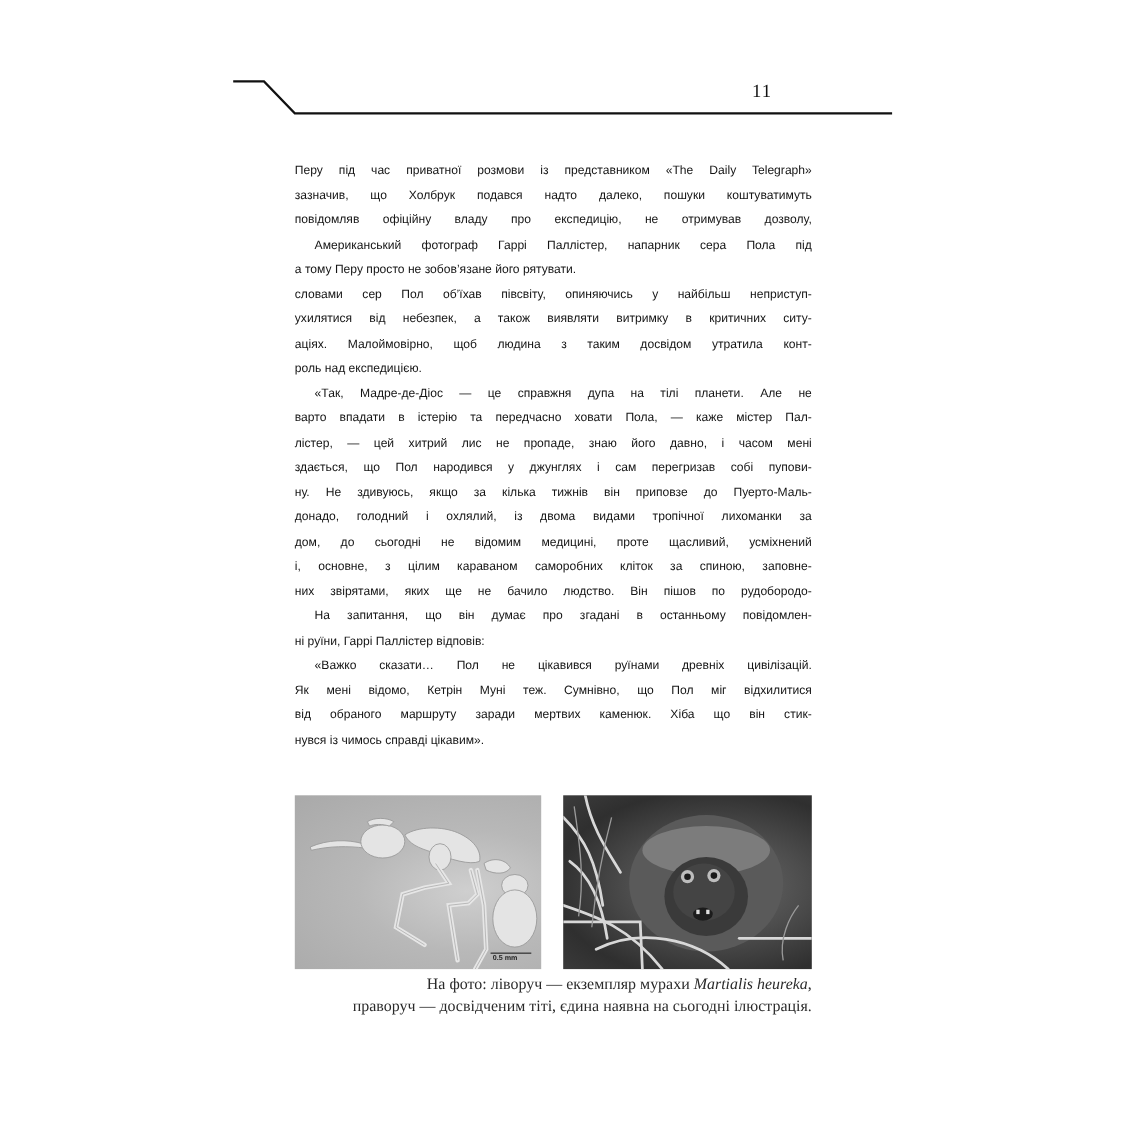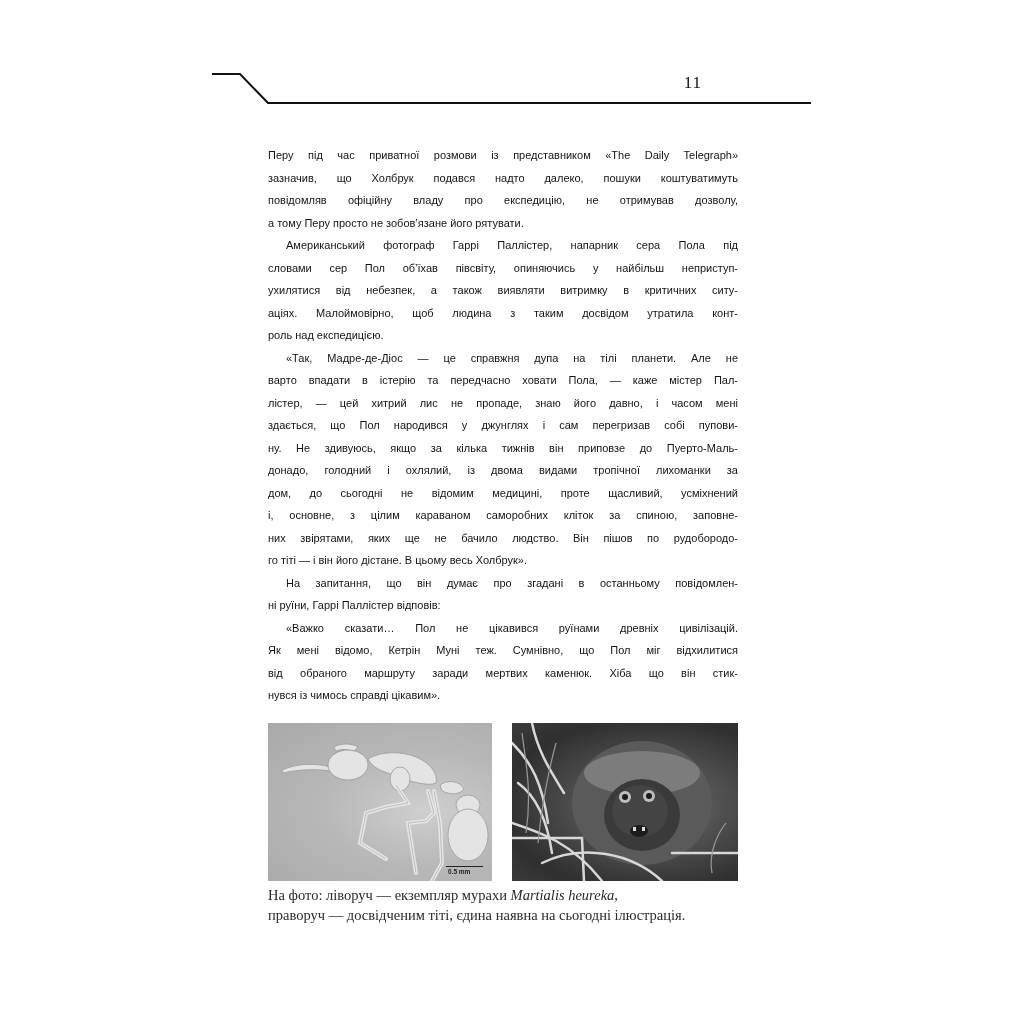--- a/index.html
+++ b/index.html
@@ -56,52 +56,51 @@
   }
   .scale-label {
     position: absolute; left: 180px; top: 145px;
     font-family: "Liberation Sans", sans-serif;
     font-size: 6.5px; font-weight: bold; color: #222;
   }
   .caption {
     position: absolute; left: 268px; top: 885px; width: 470px;
     font-family: "Liberation Serif", serif;
     font-size: 14.5px; line-height: 20px; color: #2a2a2a;
-    text-align: left;
+    text-align: right;
   }
   .caption em { font-style: italic; }
 </style>
 </head>
 <body>
 
 <svg class="header-rule" width="1024" height="120" viewBox="0 0 1024 120">
   <polyline points="212,74 240,74 268,103 811,103" fill="none" stroke="#111" stroke-width="2"></polyline>
 </svg>
 <div class="page-number">11</div>
 
 <div class="body-text">
   <span class="line">Перу під час приватної розмови із представником «The Daily Telegraph»</span>
   <span class="line">зазначив, що Холбрук подався надто далеко, пошуки коштуватимуть</span>
   <span class="line">повідомляв офіційну владу про експедицію, не отримував дозволу,</span>
+  <span class="line indent">Американський фотограф Гаррі Паллістер, напарник сера Пола під</span>
   <span class="line last">а тому Перу просто не зобов’язане його рятувати.</span>
-  <span class="line indent">Американський фотограф Гаррі Паллістер, напарник сера Пола під</span>
   <span class="line">словами сер Пол об’їхав півсвіту, опиняючись у найбільш неприступ-</span>
   <span class="line">ухилятися від небезпек, а також виявляти витримку в критичних ситу-</span>
   <span class="line">аціях. Малоймовірно, щоб людина з таким досвідом утратила конт-</span>
   <span class="line last">роль над експедицією.</span>
   <span class="line indent">«Так, Мадре-де-Діос — це справжня дупа на тілі планети. Але не</span>
   <span class="line">варто впадати в істерію та передчасно ховати Пола, — каже містер Пал-</span>
   <span class="line">лістер, — цей хитрий лис не пропаде, знаю його давно, і часом мені</span>
   <span class="line">здається, що Пол народився у джунглях і сам перегризав собі пупови-</span>
   <span class="line">ну. Не здивуюсь, якщо за кілька тижнів він приповзе до Пуерто-Маль-</span>
   <span class="line">донадо, голодний і охлялий, із двома видами тропічної лихоманки за</span>
   <span class="line">дом, до сьогодні не відомим медицині, проте щасливий, усміхнений</span>
   <span class="line">і, основне, з цілим караваном саморобних кліток за спиною, заповне-</span>
   <span class="line">них звірятами, яких ще не бачило людство. Він пішов по рудобородо-</span>
-  <span class="line last">го тіті — і він його дістане. В цьому весь Холбрук».</span>
   <span class="line indent">На запитання, що він думає про згадані в останньому повідомлен-</span>
   <span class="line last">ні руїни, Гаррі Паллістер відповів:</span>
   <span class="line indent">«Важко сказати… Пол не цікавився руїнами древніх цивілізацій.</span>
   <span class="line">Як мені відомо, Кетрін Муні теж. Сумнівно, що Пол міг відхилитися</span>
   <span class="line">від обраного маршруту заради мертвих каменюк. Хіба що він стик-</span>
   <span class="line last">нувся із чимось справді цікавим».</span>
 </div>
 
 <div class="photos">
   <div class="photo photo-ant">

